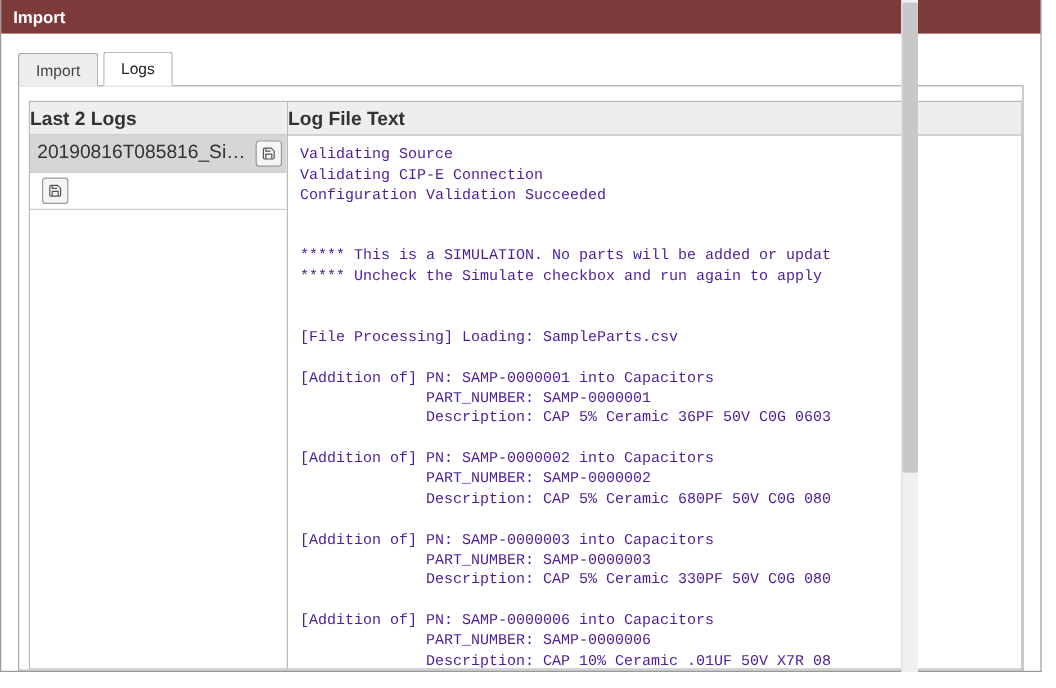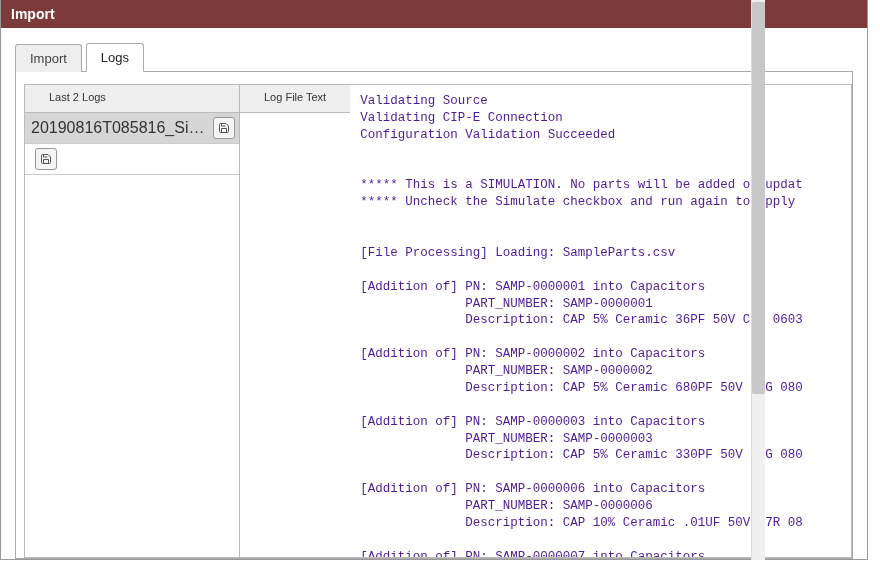--- a/index.html
+++ b/index.html
@@ -79,23 +79,23 @@
     width: 216px;
     flex-shrink: 0;
     border: 1px solid #bbb;
     box-sizing: border-box;
     display: flex;
     flex-direction: column;
   }
   .log-header, .text-header {
     background: #eeeeee;
     border-bottom: 1px solid #bbb;
-    font-weight: normal;
-    font-size: 11px;
-    padding: 6px 24px;
+    font-weight: bold;
+    font-size: 16px;
+    padding: 6px 0;
     color: #333;
     height: 28px;
     box-sizing: border-box;
   }
   .log-items {
     flex: 1;
     overflow: auto;
   }
   .log-item {
     display: flex;
@@ -131,20 +131,21 @@
     margin-left: 4px;
     flex-shrink: 0;
   }
   
   .log-text {
     flex: 1;
     border: 1px solid #bbb;
     border-left: none;
     box-sizing: border-box;
     display: flex;
+    flex-direction: column;
     overflow: hidden;
   }
   .text-body {
     flex: 1;
     padding: 8px 10px;
     font-family: "Courier New", Courier, monospace;
     font-size: 12.5px;
     line-height: 1.35;
     white-space: pre;
     color: #4c1d95;

